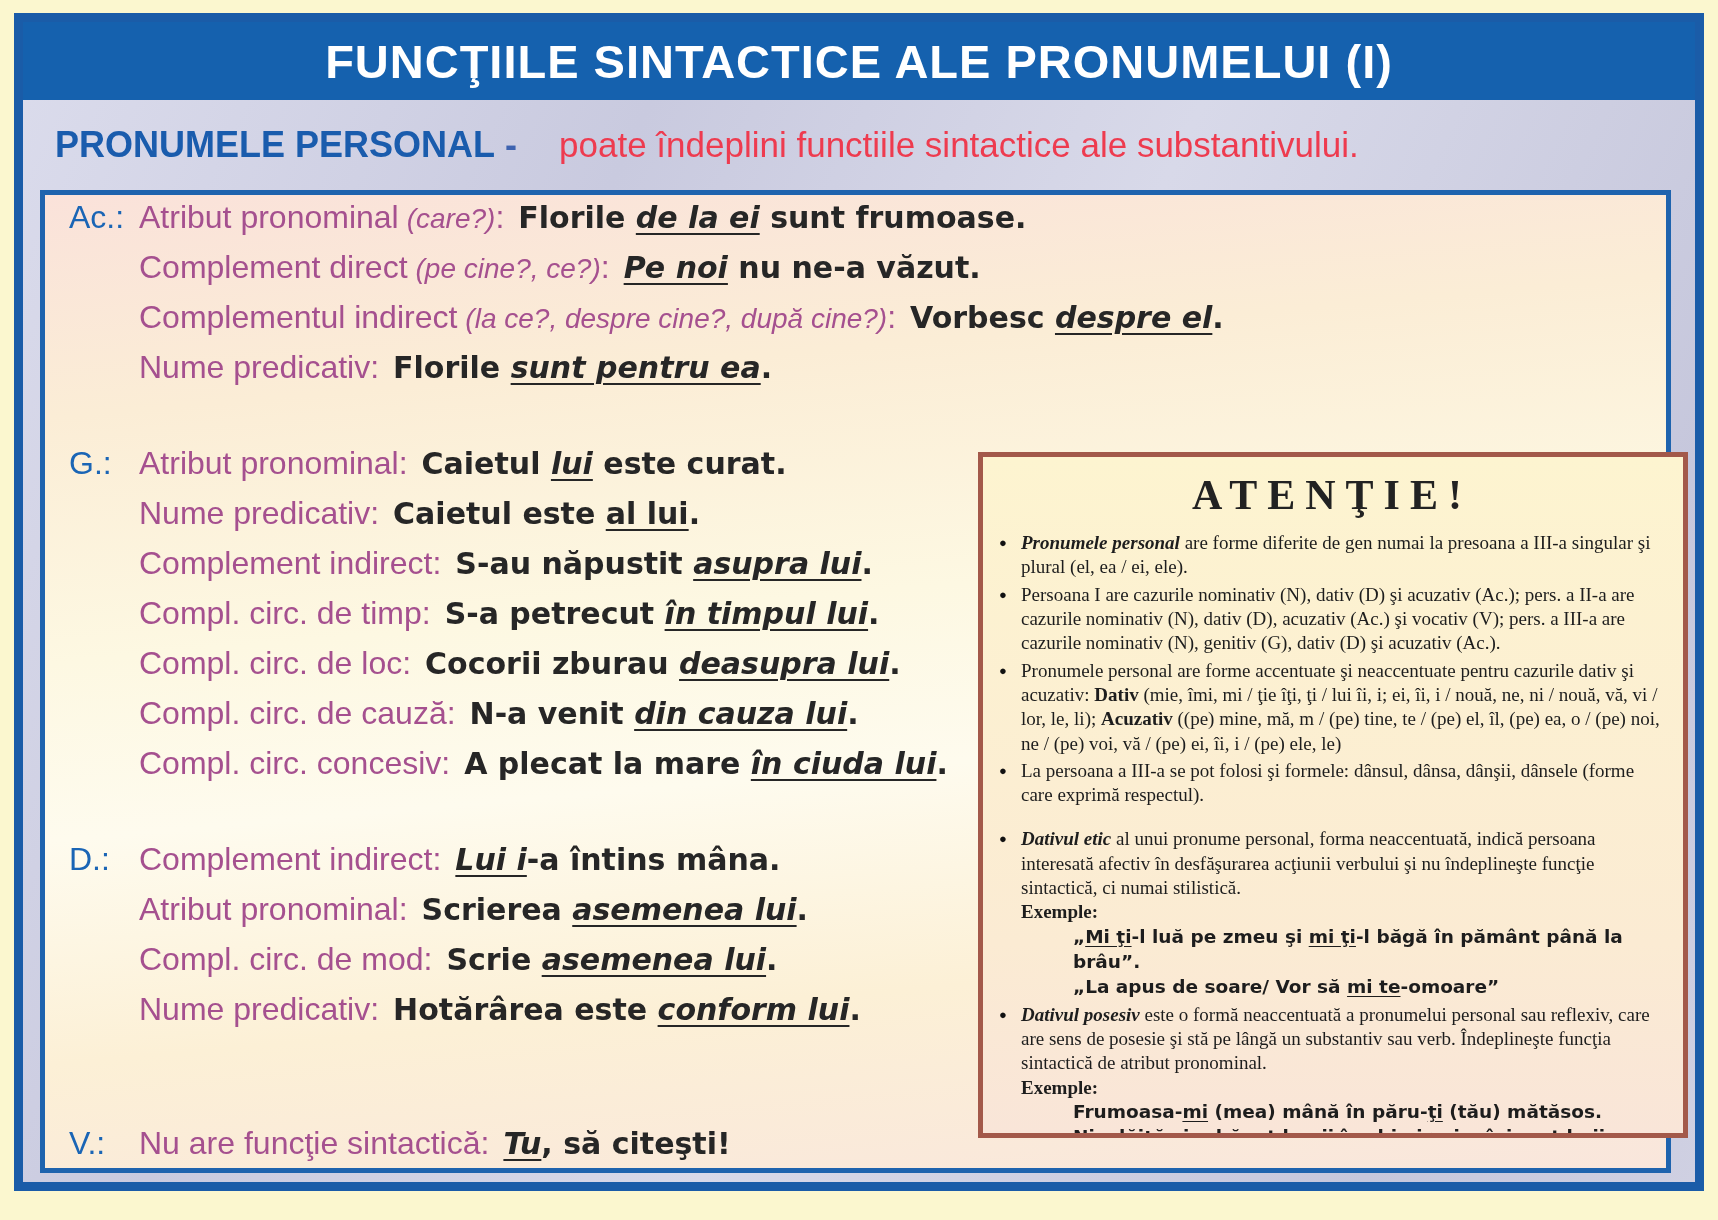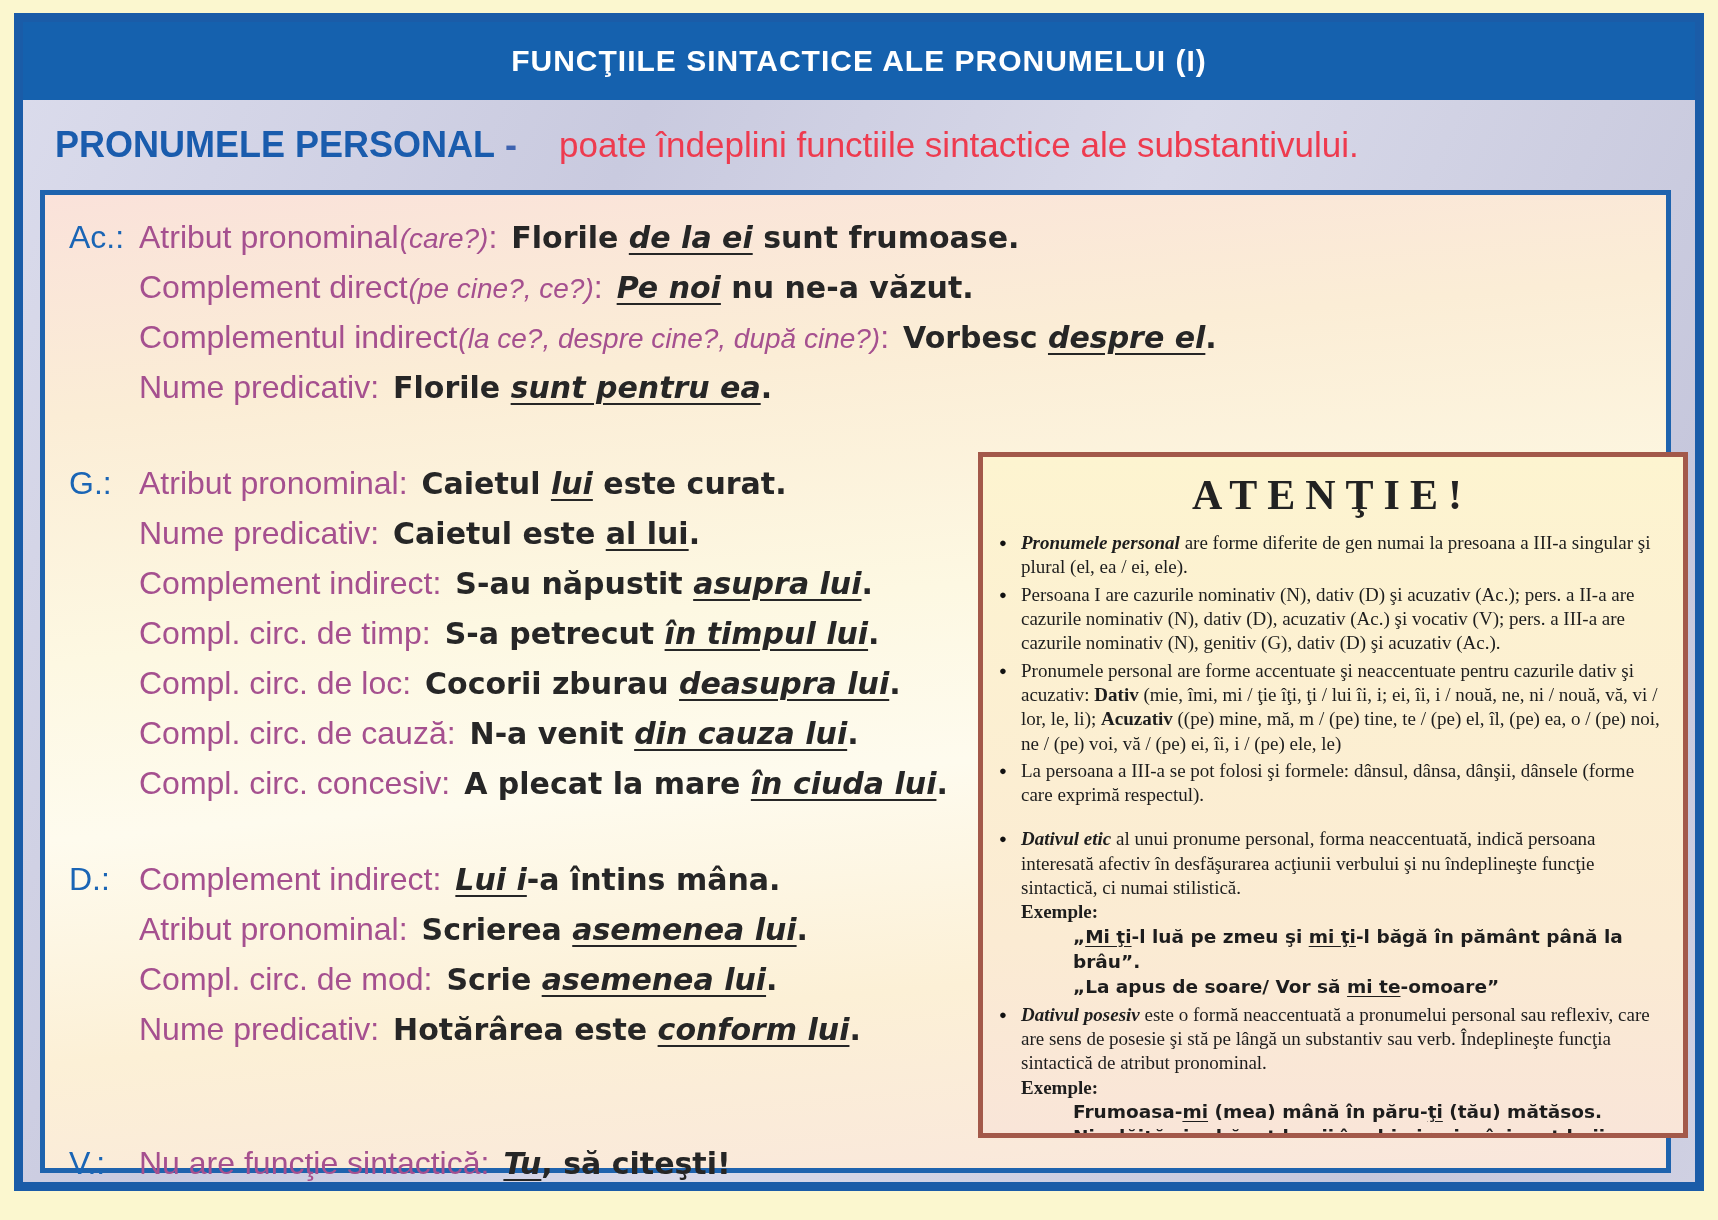--- a/index.html
+++ b/index.html
@@ -12,42 +12,42 @@
   .poster{
     position:absolute;left:14px;top:13px;width:1690px;height:1178px;
     box-sizing:border-box;border:9px solid #1A5CA8;
     background:linear-gradient(115deg,#DBDCEC 0%,#C9CADF 30%,#D8D9E9 55%,#C6C7DC 85%,#CFD0E2 100%);
   }
   .title-bar{
     position:absolute;left:0;top:0;right:0;height:78px;
     background:#1561AE;display:flex;align-items:center;justify-content:center;
   }
   .page-title{
-    color:#FFFFFF;font-weight:bold;font-size:30px;letter-spacing:1px;white-space:nowrap;
+    color:#FFFFFF;font-weight:bold;font-size:47px;letter-spacing:1px;white-space:nowrap;
   }
   .subtitle-row{
     position:absolute;left:32px;top:78px;height:90px;right:10px;
     display:flex;align-items:center;white-space:nowrap;
   }
   .term{color:#1A5CAD;font-weight:bold;font-size:36px;}
   .dash{color:#3E63B0;font-weight:bold;font-size:36px;margin:0 10px;}
   .definition{color:#EE3B4F;font-size:35px;margin-left:32px;}
   .content-panel{
     position:absolute;left:17px;top:168px;width:1631px;height:983px;
     box-sizing:border-box;border:5px solid #1E63AE;
     background:linear-gradient(175deg,#FAE2DA 0%,#FBEDD6 20%,#FDF8E2 42%,#FEFBEE 58%,#FCF0D6 78%,#F9E6DC 100%);
-    padding:20px 0 0 24px;
+    padding:0 0 0 24px;
   }
   .section{display:grid;grid-template-columns:70px 1fr;margin-bottom:46px;}
   .section.sec-d{margin-bottom:0;}
   .section.sec-v{margin-top:84px;}
   .case{color:#1A65B5;font-size:32px;line-height:44px;}
   .frow{line-height:44px;white-space:nowrap;}
   .flabel{color:#A5508F;font-size:32px;}
-  .fq{color:#A5508F;font-size:28px;font-style:italic;margin-left:1px;}
+  .fq{color:#A5508F;font-size:28px;font-style:italic;margin-left:8px;}
   .fcolon{color:#A5508F;font-size:32px;}
   .ex{font-family:"DejaVu Sans", sans-serif;font-weight:bold;font-size:30px;color:#262626;margin-left:14px;}
   .ex .s-xu{font-style:italic;text-decoration:underline;text-underline-offset:5px;text-decoration-thickness:2px;}
   .ex .s-xn{text-decoration:underline;text-underline-offset:5px;text-decoration-thickness:2px;}
   .attention{
     position:absolute;left:933px;top:257px;width:710px;height:686px;
     box-sizing:border-box;border:5px solid #A3594A;
     background:linear-gradient(180deg,#FDF4D0 0%,#FBEBD3 72%,#F9E5D8 100%);
     padding:8px 18px 8px 16px;overflow:hidden;
   }

